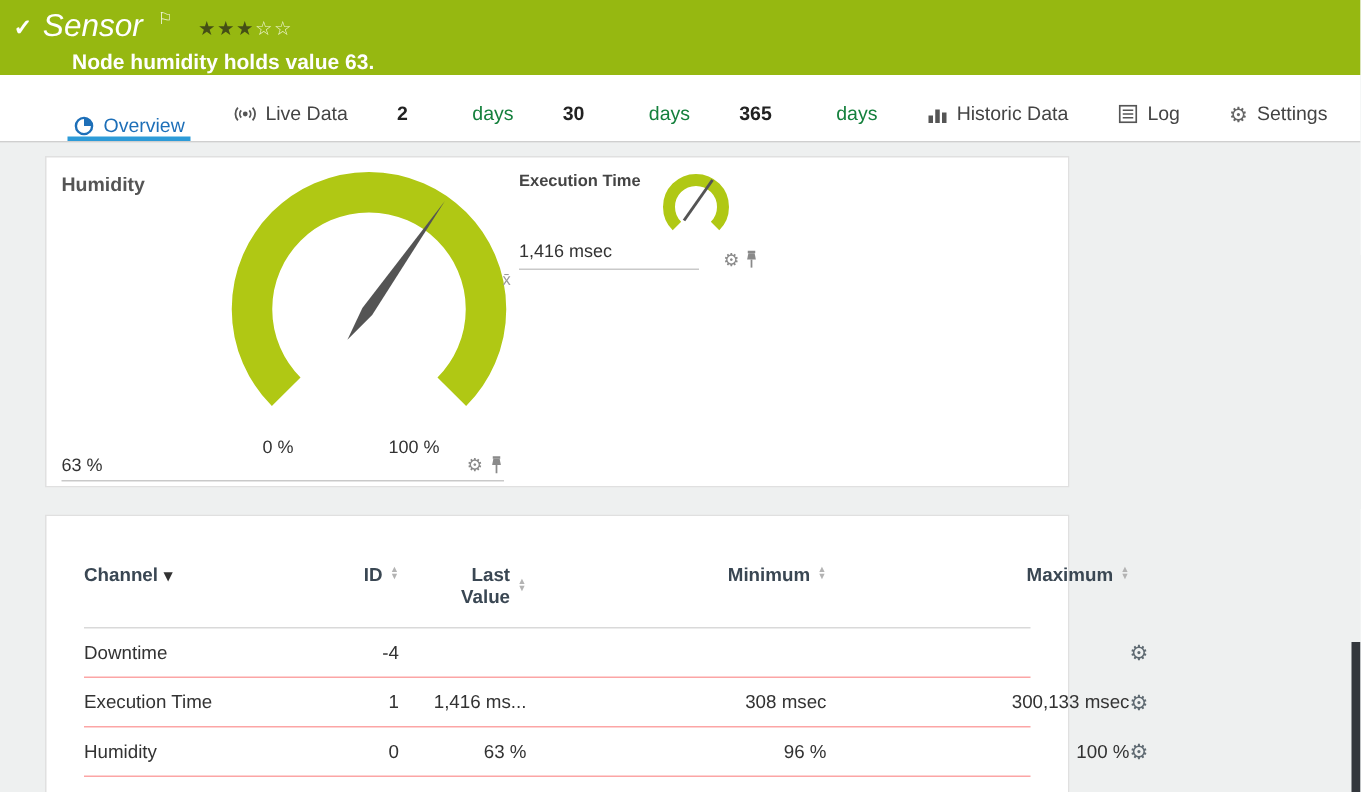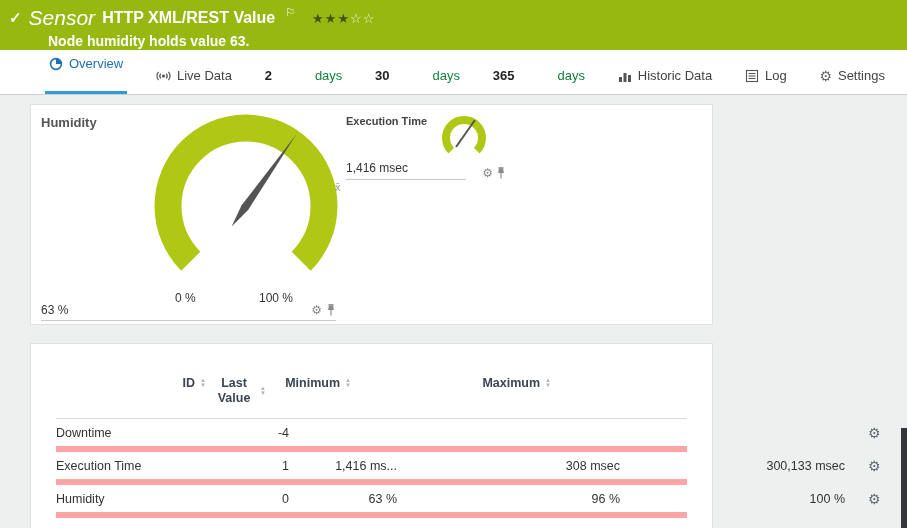--- a/index.html
+++ b/index.html
@@ -17,21 +17,21 @@
   .star-f { color:#454f16; }
   .star-e { color:#eef5cf; }
   .banner-row2 { padding-left:48px; margin-top:3px; font-size:14px; font-weight:bold; }
 
   
   .tabbar { position:absolute; top:50px; left:0; right:0; height:45px; background:#fff;
             border-bottom:1px solid #cfcfcf; display:flex; align-items:flex-end;
             justify-content:space-between; padding:0 18px 0 45px; }
   .tab { display:flex; align-items:center; gap:6px; font-size:13px; color:#444;
          padding:8px 4px 11px; cursor:pointer; white-space:nowrap; }
-  .tab.active { color:#1d6fb8; border-bottom:3px solid #2d9bd8; padding-bottom:20px; }
+  .tab.active { color:#1d6fb8; border-bottom:3px solid #2d9bd8; padding-bottom:0; }
   .tab-num { font-weight:bold; color:#222; }
   .tab-days { color:#15803d;margin-left:37px; }
   .tab svg { display:block; }
   .gear-glyph { font-size:14px; color:#666; line-height:1; }
 
   
   .panel { position:absolute; left:30px; width:683px; background:#fff; border:1px solid #e0e0e0; }
   .panel1 { top:104px; height:221px; }
   .panel2 { top:343px; height:200px; padding:20px 25px 0 25px; }
 
@@ -57,44 +57,43 @@
   .exec-line { flex:1; border-bottom:1px solid #c9c9c9; padding-bottom:3px; }
   .exec-value { font-size:12px; color:#333; }
   .exec-icons { display:flex; align-items:center; gap:3px; margin-left:4px; }
   .exec-icons .gear-glyph { font-size:12px; color:#8a8a8a; cursor:pointer; }
 
   
   .t-head { display:grid; grid-template-columns:150px 60px 85px 200px 202px 1fr;
             margin-top:12px; padding-bottom:12px; border-bottom:1px solid #d9d9d9;
             color:#3a4753; font-weight:bold; font-size:12.5px; align-items:start; }
   .t-row  { display:grid; grid-template-columns:150px 60px 85px 200px 202px 1fr;
-            align-items:center; height:33px; border-bottom:6px solid #fca5a5;
-            font-size:12.5px; color:#333;gap:23px; }
+            align-items:center; height:33px; border-bottom:1px solid #fca5a5;
+            font-size:12.5px; color:#333; }
   .c-right { text-align:right; }
   .c-gear { text-align:right; padding-right:28px; }
   .hcell { display:inline-flex; justify-content:flex-end; align-items:center; width:100%; cursor:pointer; }
   .hcell.left { justify-content:flex-start; }
-  .wrap-narrow { display:inline-block; width:42px; text-align:center; line-height:15px; }
+  .wrap-narrow { display:inline-block; width:42px; text-align:right; line-height:15px; }
   .sort { display:inline-flex; flex-direction:column; margin-left:5px; }
   .sort span { font-size:6px; line-height:5px; color:#b3b3b3; }
   .caret { color:#333; margin-left:4px; font-size:11px; }
   .row-gear { color:#5f6a72; font-size:14px; cursor:pointer; }
 
   .scrollbar-thumb { position:absolute; right:0; top:428px; width:6px; height:100px; background:#33373c; }
 </style>
 </head>
 <body>
 
 <div class="screen">
 
   <header class="banner">
     <div class="banner-row1">
       <span class="check">✓</span>
       <span class="kind">Sensor</span>
-      <span class="title">HTTP XML/REST Value</span>
       <span class="flag">⚐</span>
       <span class="stars"><span class="star-f">★★★</span><span class="star-e">☆☆</span></span>
     </div>
     <div class="banner-row2">Node humidity holds value 63.</div>
   </header>
 
   <nav class="tabbar">
     <div class="tab active">
       <span>
         <svg width="14" height="14" viewBox="0 0 14 14">
@@ -195,20 +194,24 @@
               <path d="M3.5 3 L8.5 3 L9.5 8 L2.5 8 Z" fill="#8a8a8a"></path>
               <line x1="6" y1="8" x2="6" y2="14.5" stroke="#8a8a8a" stroke-width="1.4"></line>
             </svg>
         </span>
       </div>
     </div>
   </section>
 
   <section class="panel panel2">
     <div class="t-head">
+      <span class="hcell left">
+        <span>Channel</span>
+        <span class="caret">▾</span>
+      </span>
       <span class="hcell">
         <span>ID</span>
         <span class="sort">
             <span>▲</span>
             <span>▼</span>
           </span>
       </span>
       <span class="hcell">
         <span class="wrap-narrow">Last Value</span>
         <span class="sort">

